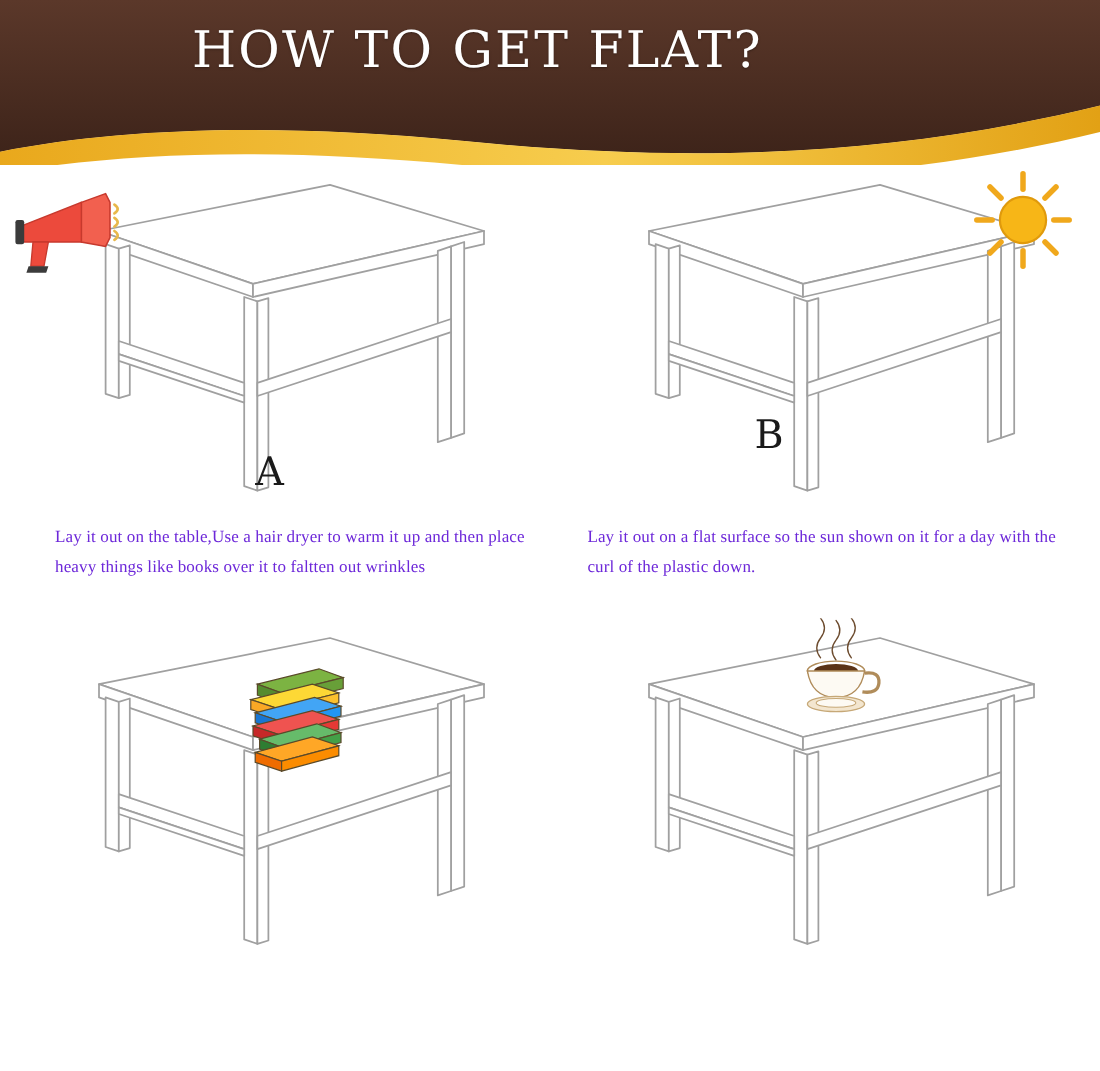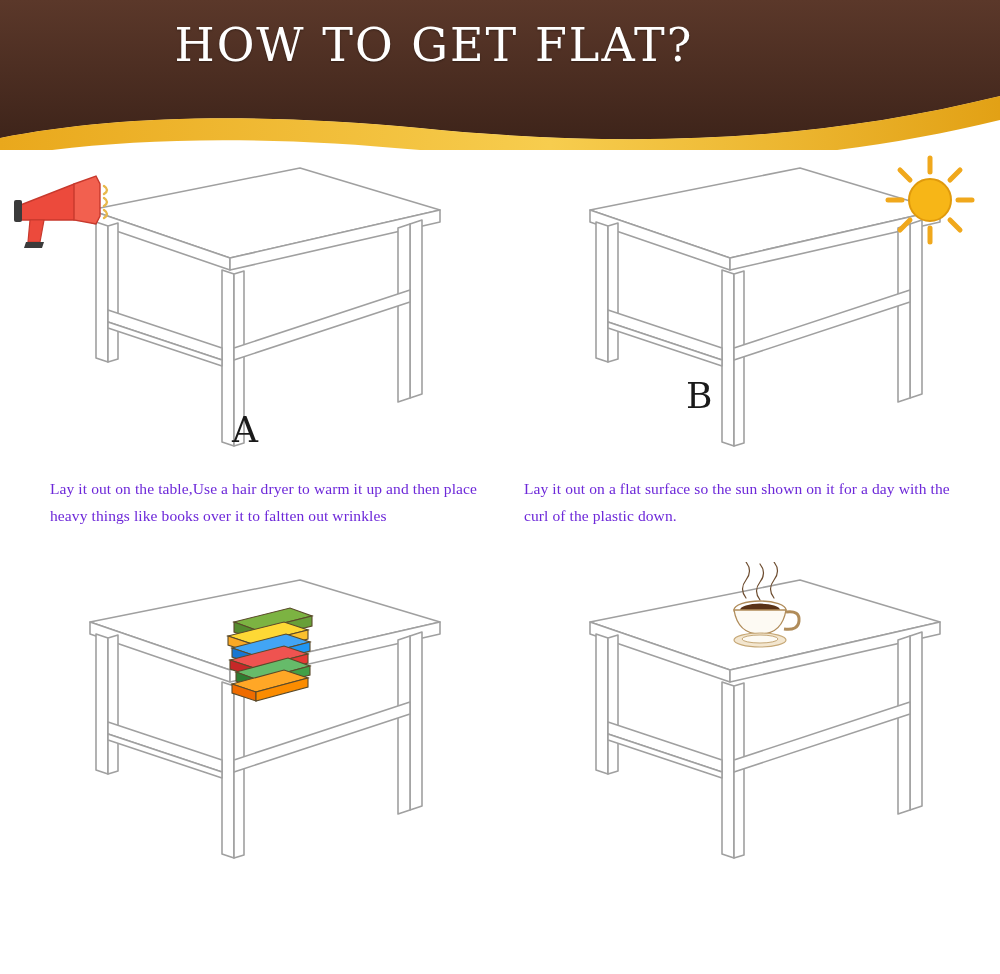--- a/index.html
+++ b/index.html
@@ -79,21 +79,21 @@
 
   .panel-caption {
     position: absolute;
     font-family: "Liberation Serif", serif;
     font-size: 15.5px;
     color: #6d28d9;
     line-height: 1.75;
     letter-spacing: 0.1px;
   }
   .cap-a { left: 50px; top: 325px; width: 430px; }
-  .cap-b { left: 24px; top: 325px; width: 450px; }
+  .cap-b { left: 34px; top: 325px; width: 450px; }
 </style>
 </head>
 <body>
 
 <div id="page">
 
   <div class="header">
     <svg class="header-bg" viewBox="0 0 1000 150" preserveAspectRatio="none">
 
       <path d="M0,0 L1000,0 L1000,96 C820,140 640,150 420,128 C250,112 110,116 0,138 Z" fill="#4a2c20"></path>

